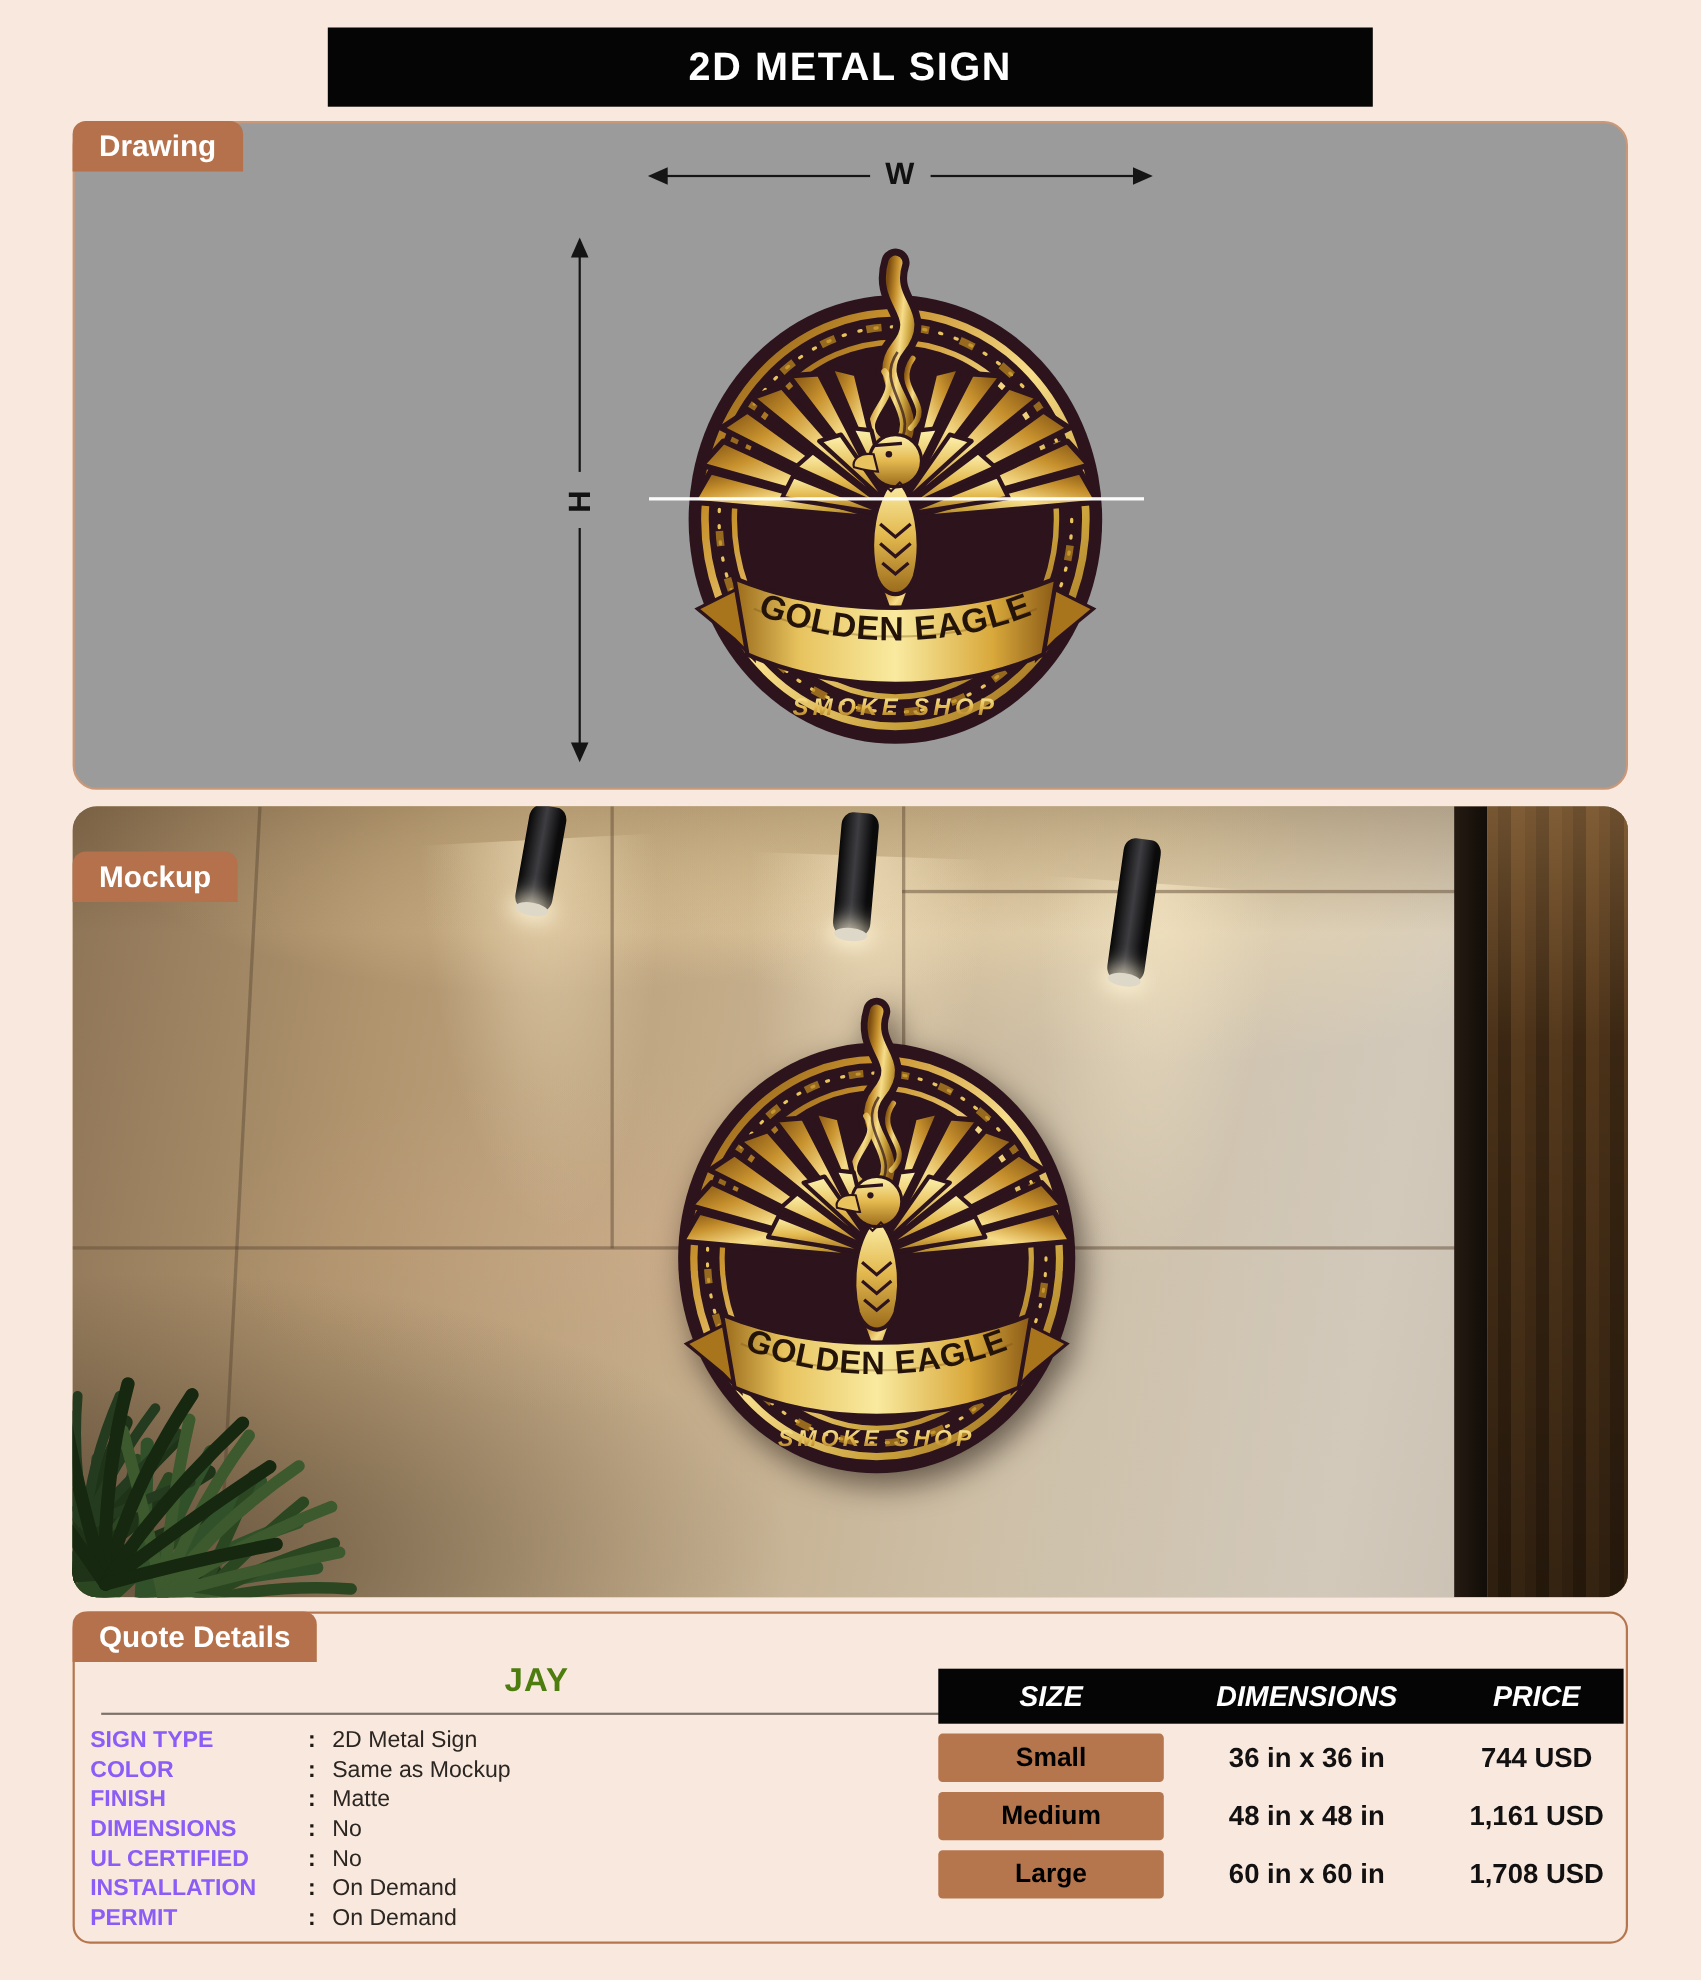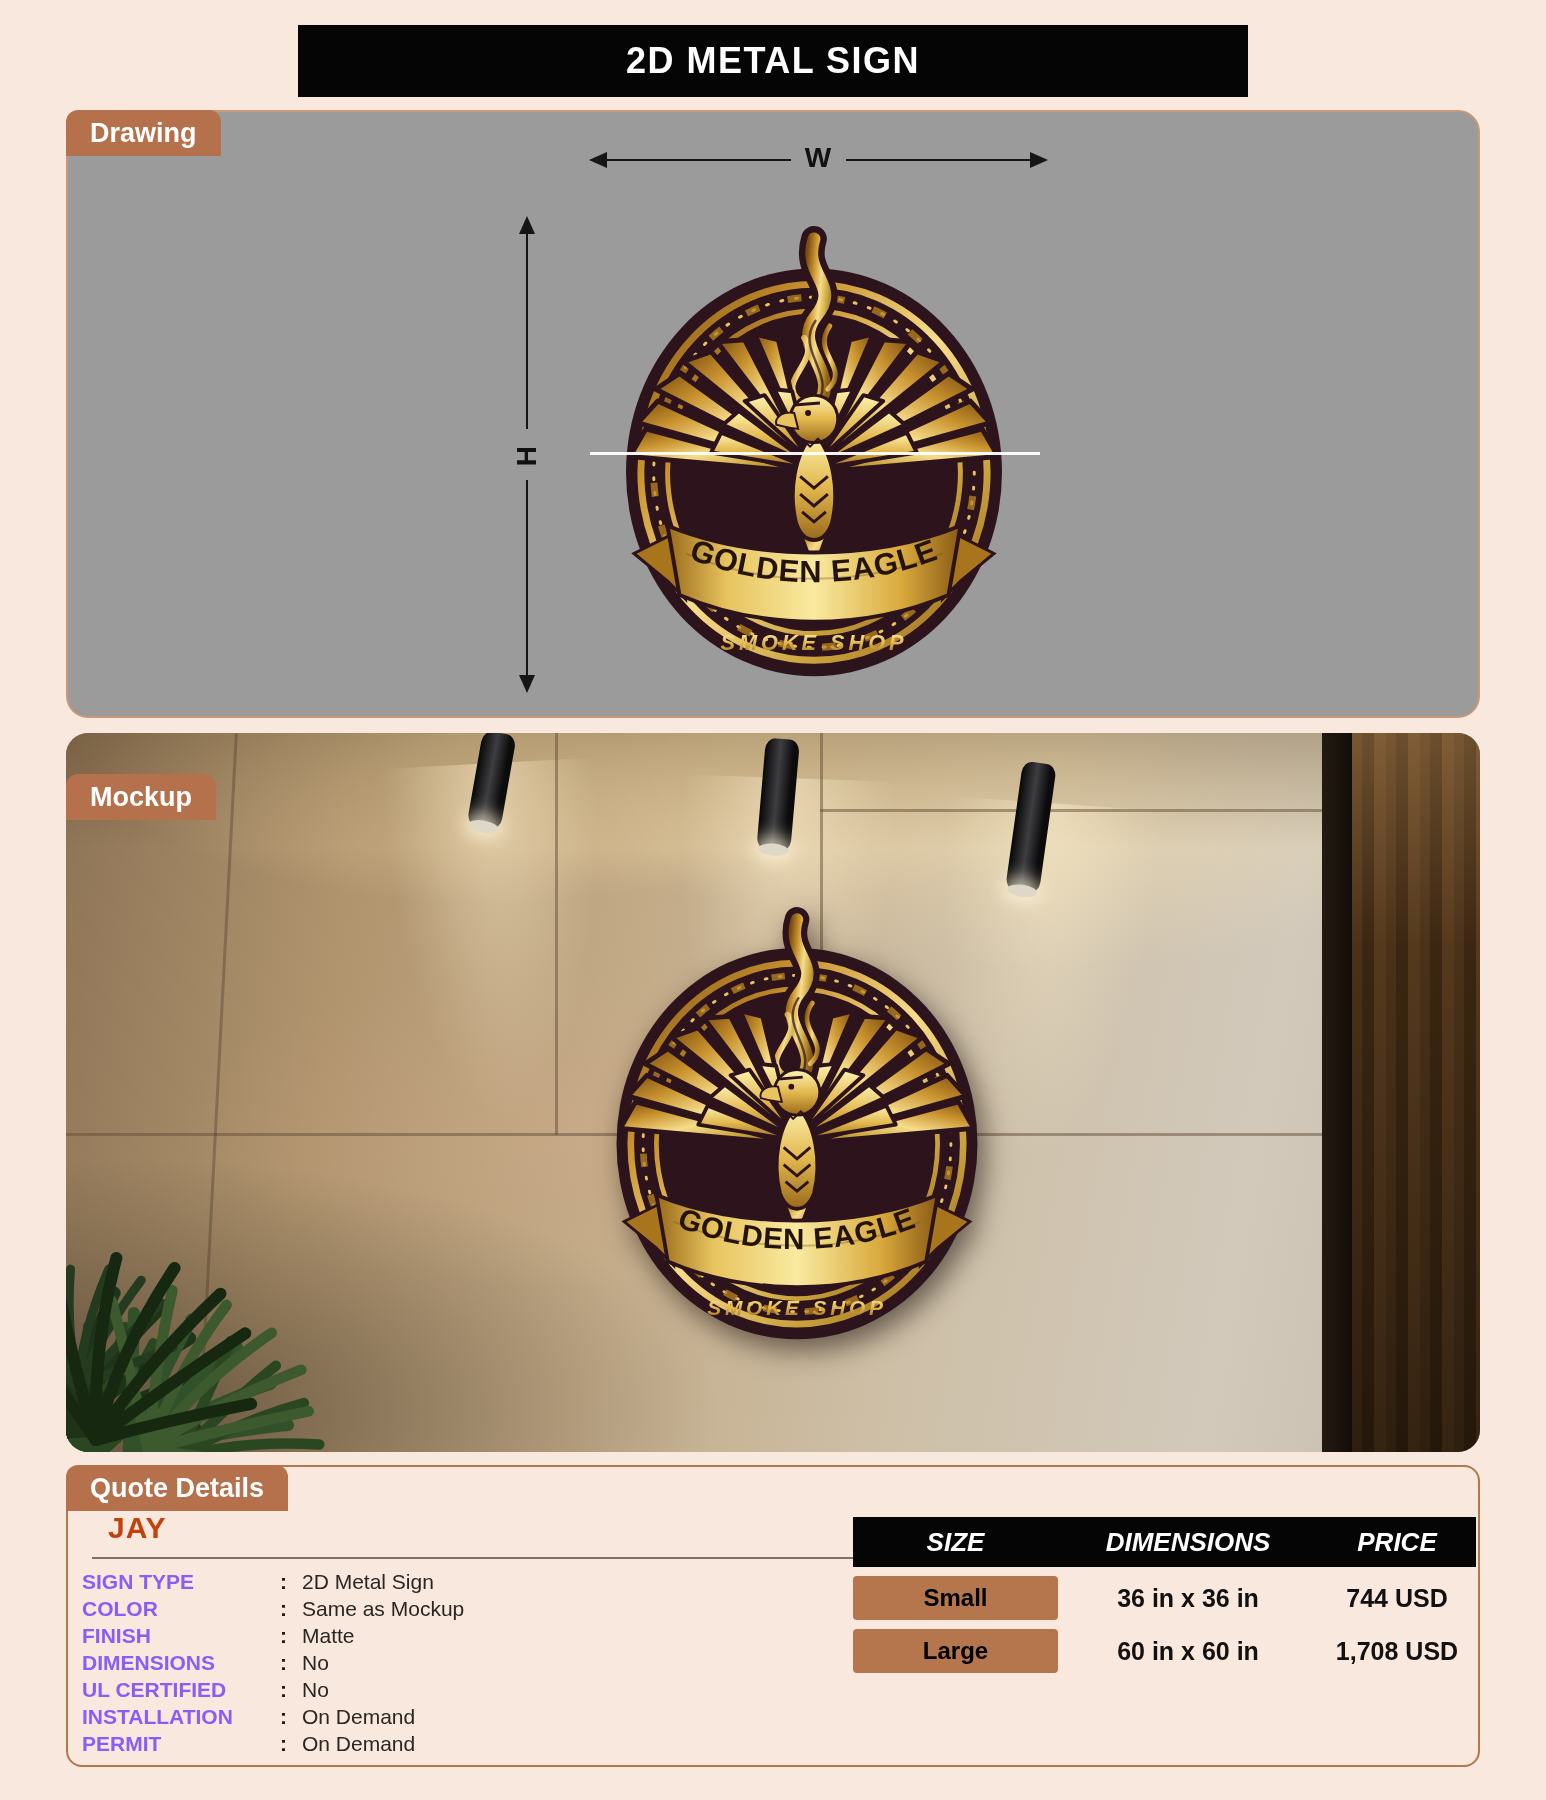--- a/index.html
+++ b/index.html
@@ -65,22 +65,22 @@
   .spot::after{content:"";position:absolute;left:2px;bottom:-5px;width:30px;height:12px;border-radius:50%;
     background:#ded8c8;box-shadow:0 0 18px 6px rgba(255,245,215,.8);}
   .badge-mockup{position:absolute;left:541px;top:171px;width:380px;height:447px;z-index:4;
     filter:drop-shadow(7px 11px 14px rgba(20,10,5,.55));}
   .plant{position:absolute;left:-10px;bottom:-6px;width:360px;height:430px;z-index:5;}
   
   .panel-quote{
     position:absolute;left:66px;top:1465px;width:1414px;height:302px;
     background:#f8e8dd;border:2px solid #b5764e;border-radius:16px;box-sizing:border-box;
   }
-  .customer-name{position:absolute;left:40px;top:44px;width:760px;text-align:left;
-    font-size:30px;font-weight:bold;letter-spacing:1px;color:#c2410c;}
+  .customer-name{position:absolute;left:40px;top:44px;width:760px;text-align:center;
+    font-size:30px;font-weight:bold;letter-spacing:1px;color:#4d7c0f;}
   .name-rule{position:absolute;left:24px;top:90px;width:806px;height:2px;background:#7d726a;}
   .details{position:absolute;left:14px;top:101px;}
   .detail-row{display:flex;height:27px;align-items:center;font-size:21px;}
   .detail-label{width:198px;font-weight:bold;color:#8b5cf6;}
   .detail-colon{width:22px;font-weight:bold;}
   .detail-value{color:#2b2622;}
   .pricing{position:absolute;left:785px;top:50px;width:623px;}
   .pricing-header{display:grid;grid-template-columns:205px 260px 158px;height:50px;background:#050505;font-style:italic;}
   .pricing-header div{display:flex;align-items:center;justify-content:center;color:#fff;font-size:26px;font-weight:bold;}
   .pricing-row{display:grid;grid-template-columns:205px 260px 158px;height:44px;margin-top:9px;}
@@ -281,20 +281,25 @@
       <div>SIZE</div>
       <div>DIMENSIONS</div>
       <div>PRICE</div>
     </div>
     <div class="pricing-row">
       <div class="size-btn">Small</div>
       <div class="cell">36 in x 36 in</div>
       <div class="cell">744 USD</div>
     </div>
     <div class="pricing-row">
+      <div class="size-btn">Medium</div>
+      <div class="cell">48 in x 48 in</div>
+      <div class="cell">1,161 USD</div>
+    </div>
+    <div class="pricing-row">
       <div class="size-btn">Large</div>
       <div class="cell">60 in x 60 in</div>
       <div class="cell">1,708 USD</div>
     </div>
   </div>
 </div>
 <div class="tab" style="left:66px;top:1465px;">
   <span>Quote Details</span>
 </div>
 

